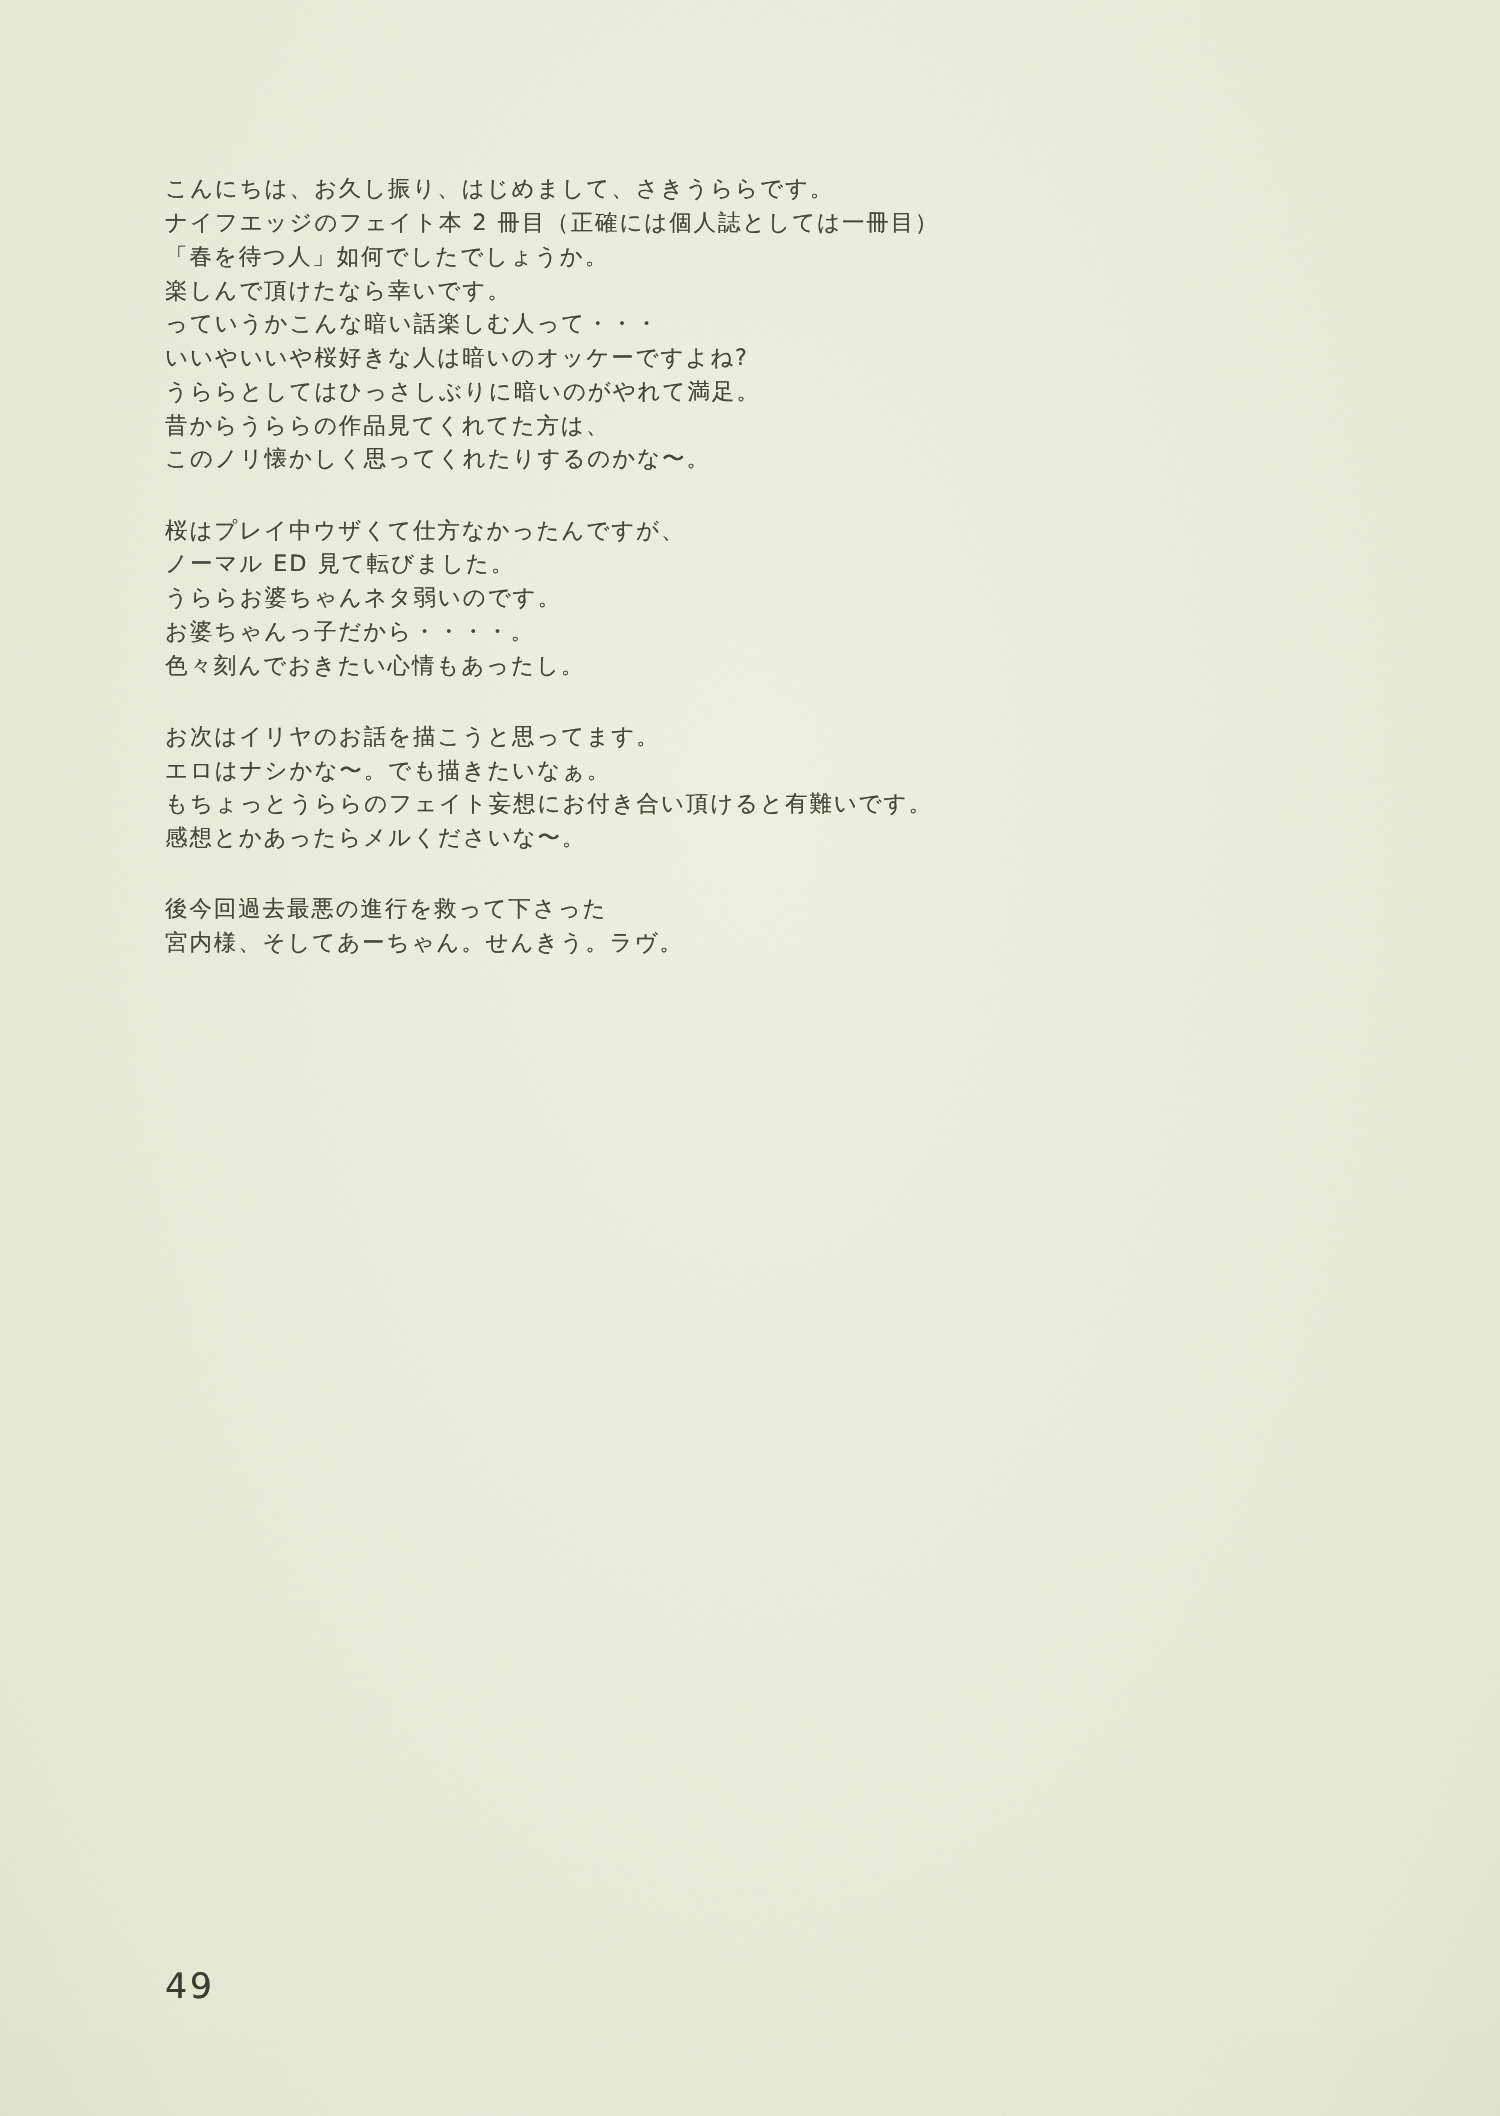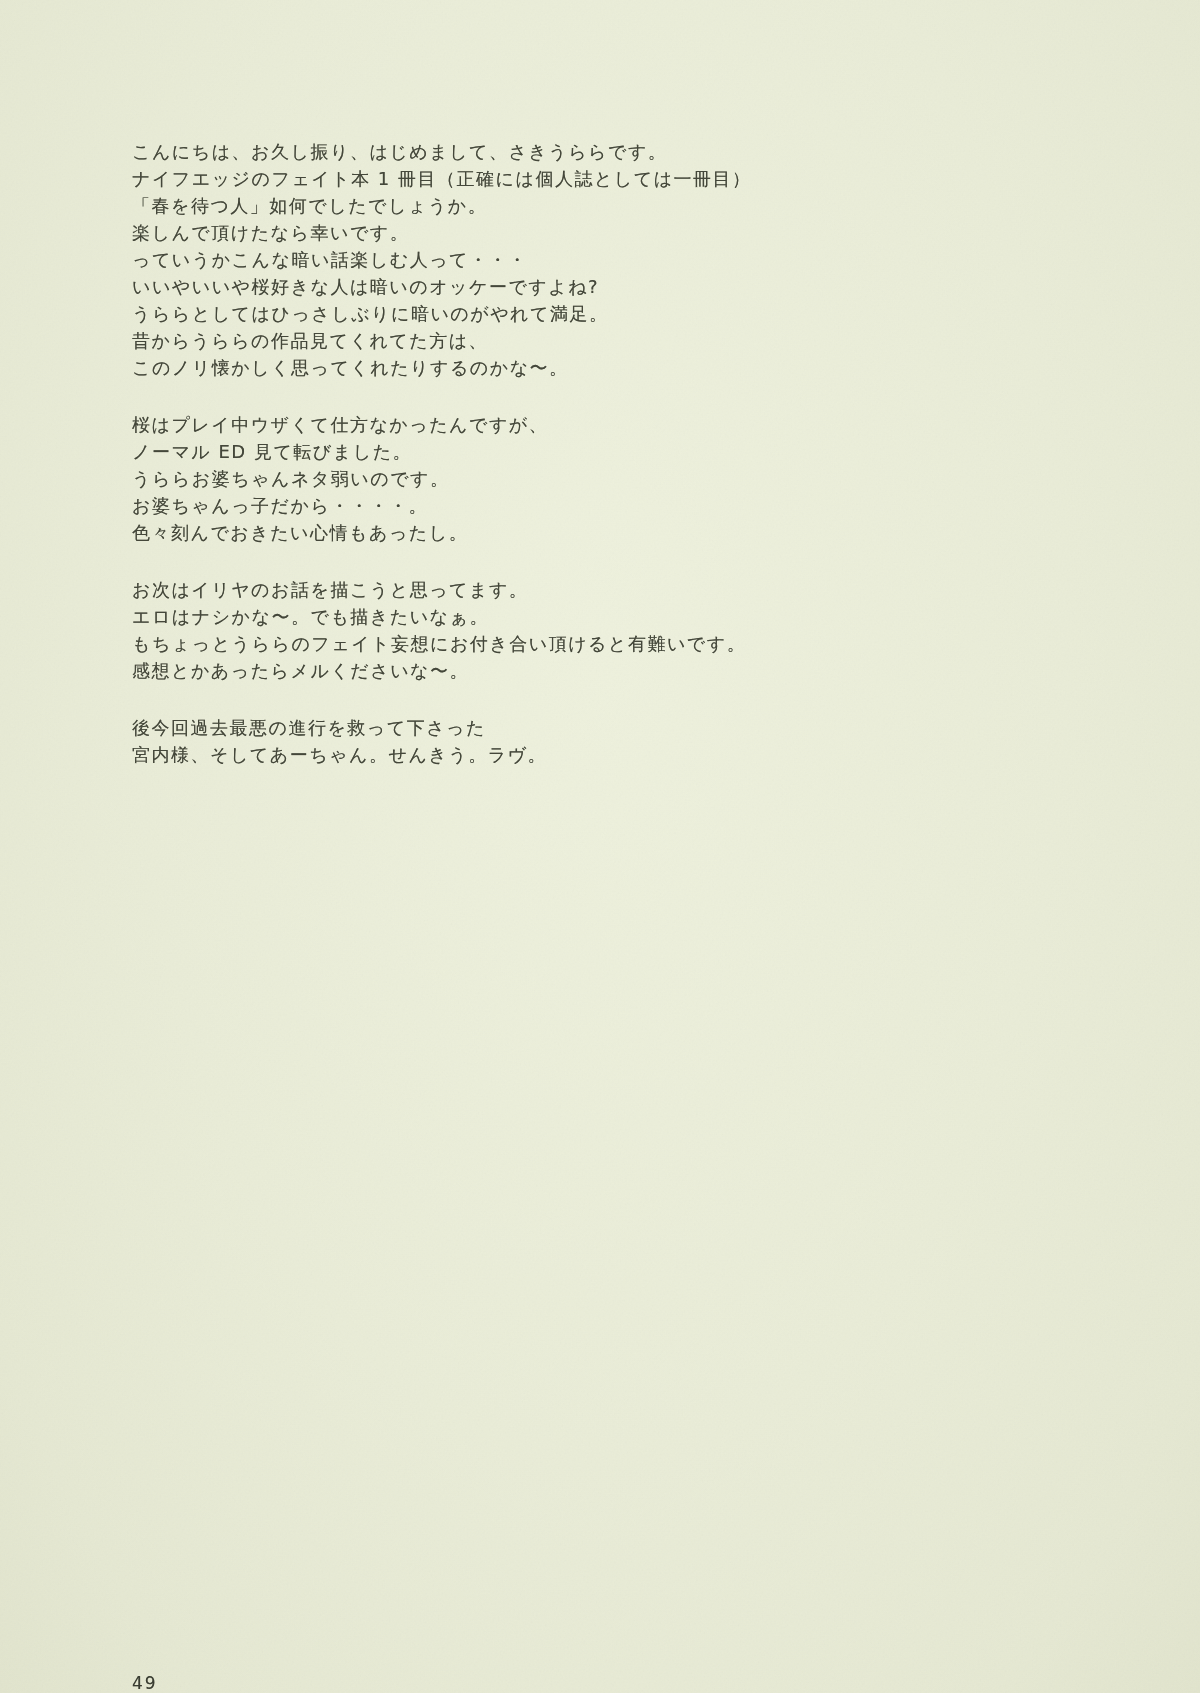--- a/index.html
+++ b/index.html
@@ -39,44 +39,44 @@
   .para {
     margin: 0 0 30px 0;
   }
   .line {
     display: block;
     white-space: pre;
   }
   .page-number {
     position: absolute;
     left: 132px;
-    top: 1673px;
+    top: 1572px;
     color: #3a3d32;
-    font-size: 17px;
+    font-size: 28px;
     letter-spacing: 2px;
     text-shadow: 0 0 0.5px rgba(50, 53, 42, 0.5);
   }
 </style>
 </head>
 <body>
 
 <div class="page">
 
   <svg class="texture-overlay" xmlns="http://www.w3.org/2000/svg" width="1200" height="1693">
     <filter id="grain">
       <feTurbulence type="fractalNoise" baseFrequency="0.55" numOctaves="2" stitchTiles="stitch"></feTurbulence>
       <feColorMatrix type="saturate" values="0"></feColorMatrix>
     </filter>
     <rect width="1200" height="1693" filter="url(#grain)"></rect>
   </svg>
 
   <div class="afterword">
       <p class="para">
         <span class="line">こんにちは、お久し振り、はじめまして、さきうららです。</span>
-        <span class="line">ナイフエッジのフェイト本 1 冊目（正確には個人誌としては一冊目）</span>
+        <span class="line">ナイフエッジのフェイト本 2 冊目（正確には個人誌としては一冊目）</span>
         <span class="line">「春を待つ人」如何でしたでしょうか。</span>
         <span class="line">楽しんで頂けたなら幸いです。</span>
         <span class="line">っていうかこんな暗い話楽しむ人って・・・</span>
         <span class="line">いいやいいや桜好きな人は暗いのオッケーですよね?</span>
         <span class="line">うららとしてはひっさしぶりに暗いのがやれて満足。</span>
         <span class="line">昔からうららの作品見てくれてた方は、</span>
         <span class="line">このノリ懐かしく思ってくれたりするのかな〜。</span>
       </p>
       <p class="para">
         <span class="line">桜はプレイ中ウザくて仕方なかったんですが、</span>

